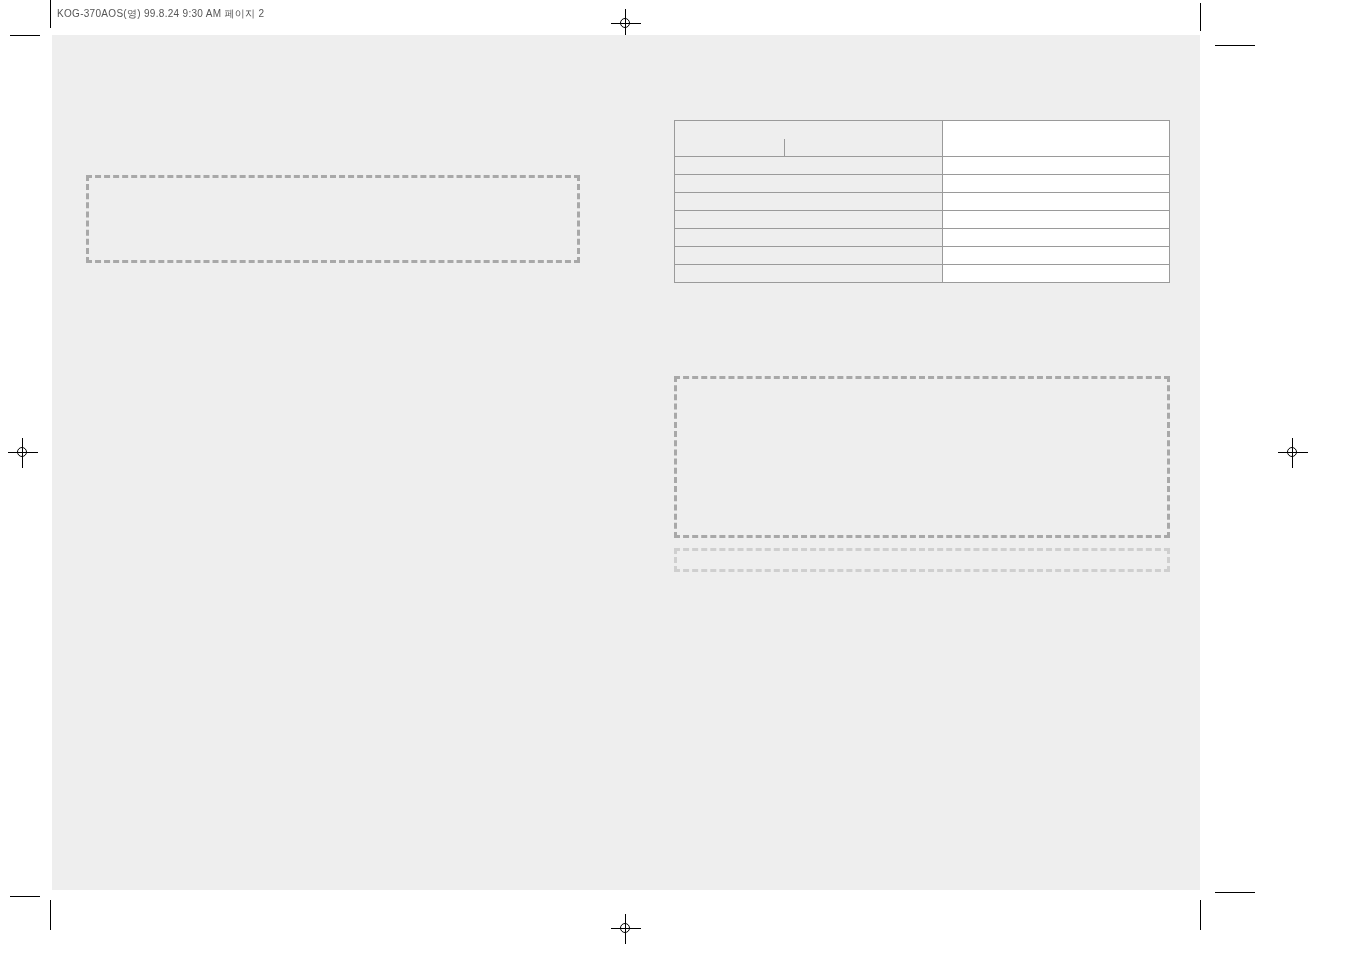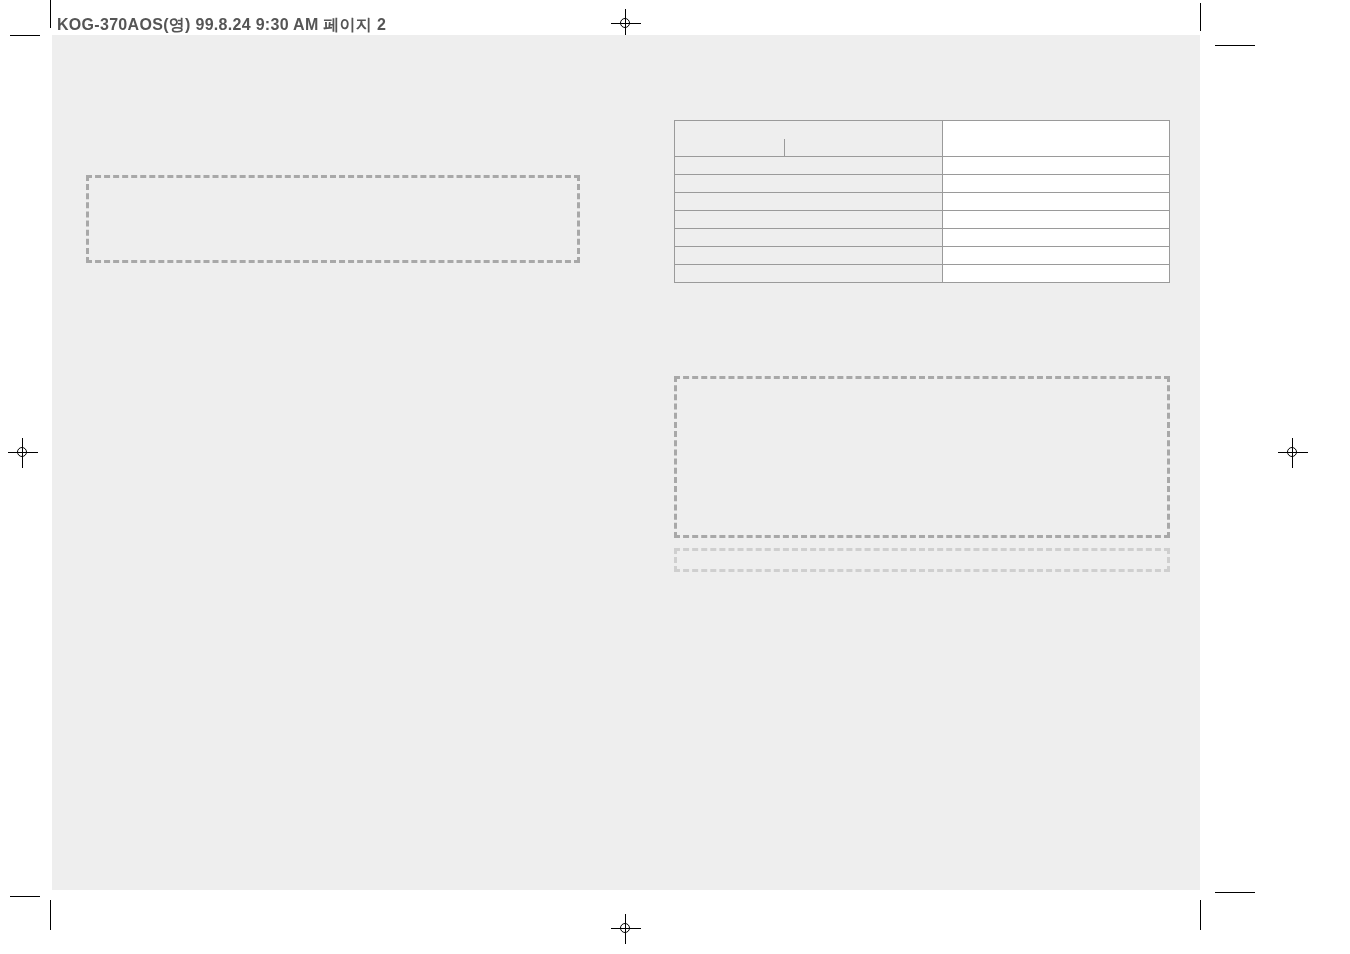--- a/index.html
+++ b/index.html
@@ -55,25 +55,24 @@
 
   .reg-top    { left: 617px; top: 15px; }
   .reg-bottom { left: 617px; top: 920px; }
   .reg-left   { left: 14px;  top: 444px; }
   .reg-right  { left: 1284px; top: 444px; }
 
   
   .header-label {
     position: absolute;
     left: 57px;
-    top: 15px;
-    font-size: 16px;
+    top: 7px;
+    font-size: 10px;
     color: #555;
     letter-spacing: 0.3px;
-    font-weight: bold;
   }
 
   
   .page-bg {
     position: absolute;
     left: 52px;
     top: 35px;
     width: 1148px;
     height: 855px;
     background: #eeeeee;

